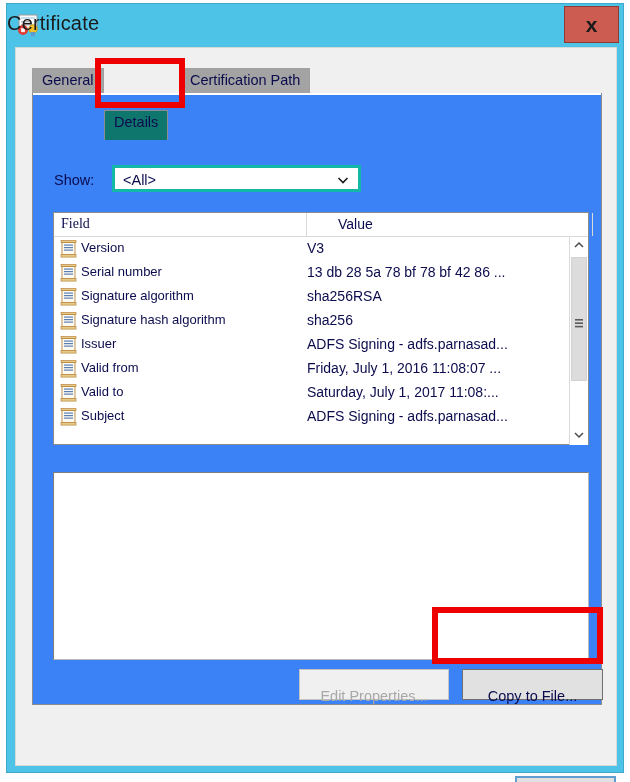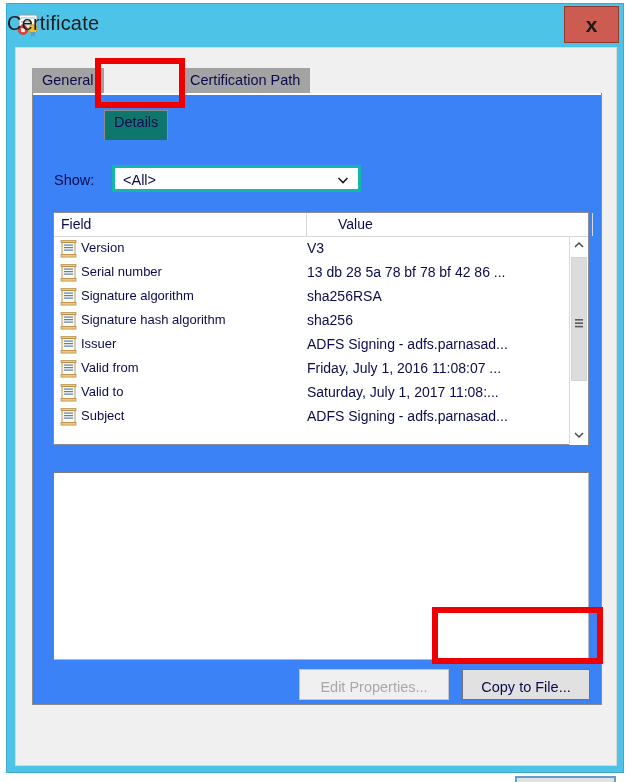--- a/index.html
+++ b/index.html
@@ -203,21 +203,21 @@
     position: absolute;
     top: 0;
     height: 23px;
     font-size: 14px;
     color: #0b0b4d;
     padding: 3px 0 0 7px;
     box-sizing: border-box;
     border-right: 1px solid #d9d9d9;
     cursor: pointer;
   }
-  #col-field { left: 0; width: 253px; }
+  #col-field { left: 0; width: 253px; font-family: Liberation Serif, serif; }
   #col-value { left: 253px; width: 262px; margin-left: 24px; }
 
   #list-rows {
     position: absolute;
     left: 0;
     top: 24px;
     width: 515px;
     height: 208px;
     overflow: hidden;
   }
@@ -311,40 +311,40 @@
   .btn {
     position: absolute;
     background: #e1e1e1;
     border: 1px solid #8f8f8f;
     box-sizing: border-box;
     font-size: 14.5px;
     color: #0b0b4d;
     text-align: center;
     cursor: pointer;
     font-family: "Liberation Sans", sans-serif;
-    padding: 3px;
+    padding: 12px;
     line-height: 28px;
   }
   .btn.disabled {
     color: #a8a8a8;
     border-color: #c4c4c4;
     background: #f0f0f0;
     cursor: default;
   }
   #btn-edit-properties {
     left: 266px;
     top: 575px;
     width: 150px;
     height: 31px;
     line-height: 29px;
   }
   #btn-copy-to-file {
     left: 429px;
     top: 575px;
-    width: 128px;
+    width: 141px;
     height: 31px;
     line-height: 29px;
     border-color: #707070;
   }
 
   
   #btn-ok {
     position: absolute;
     left: 499px;
     top: 728px;

